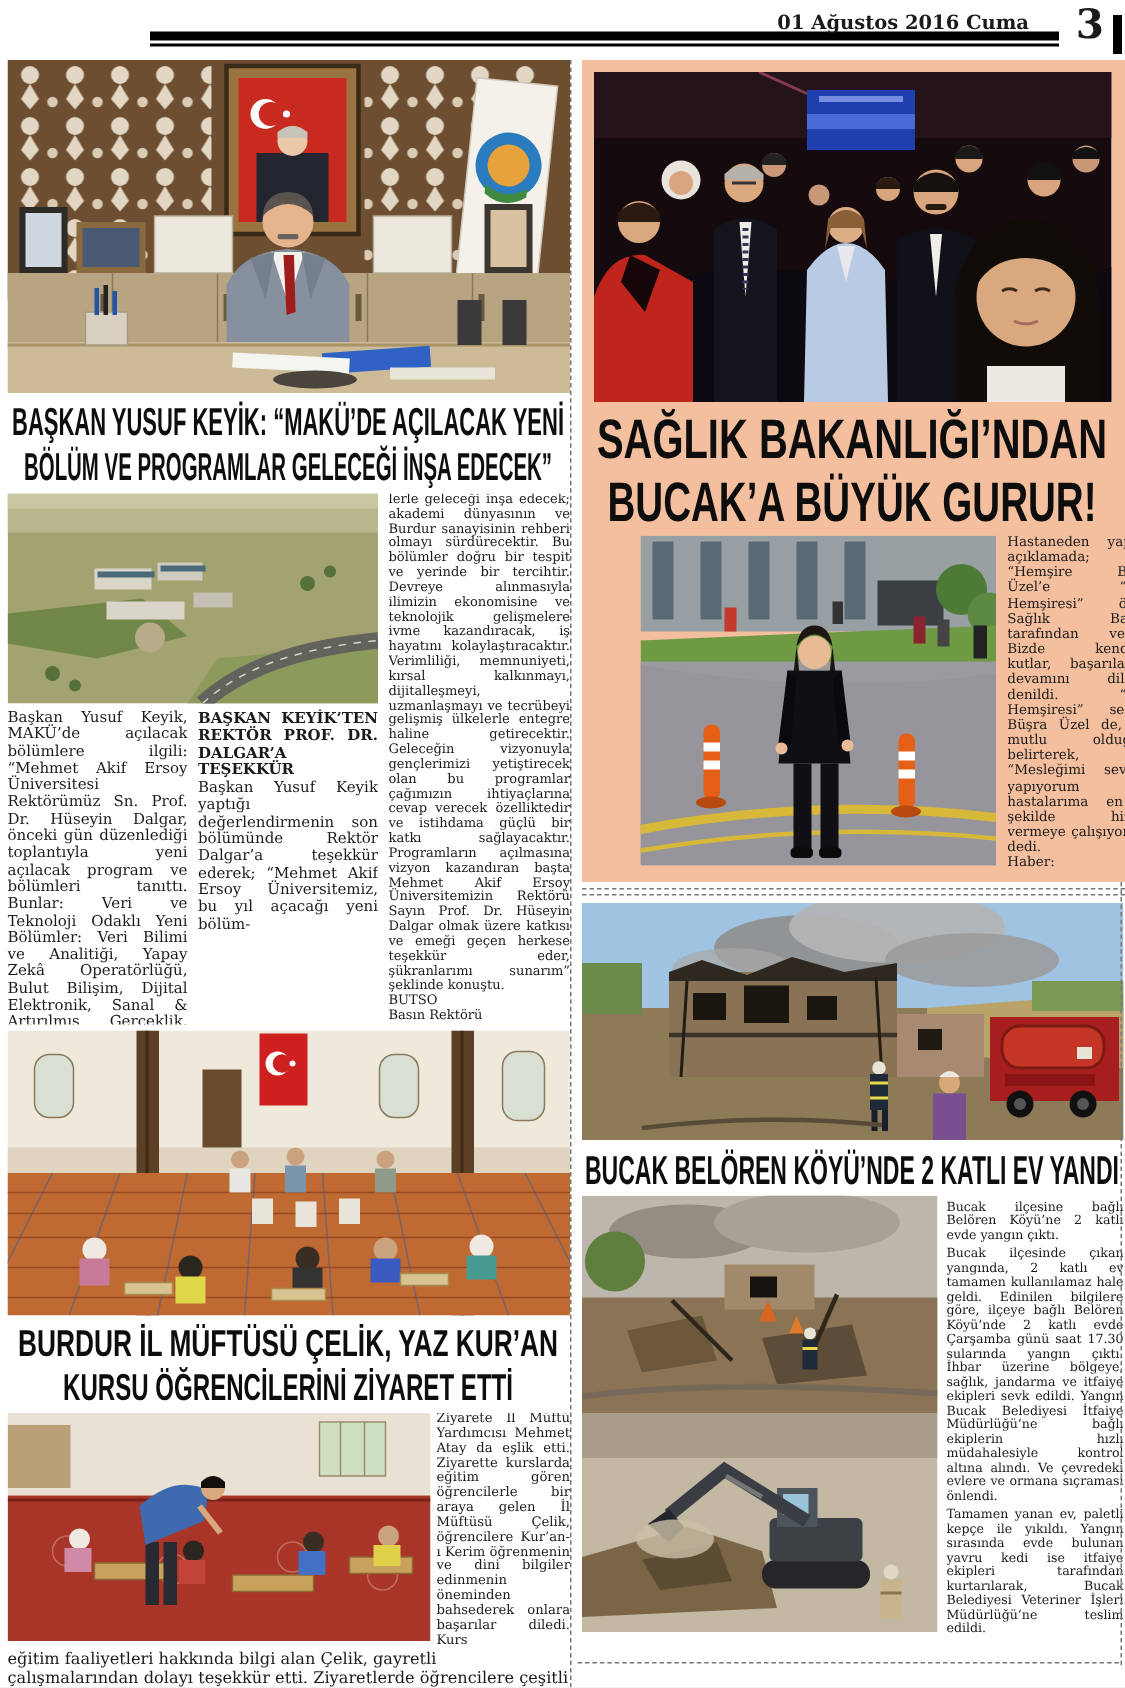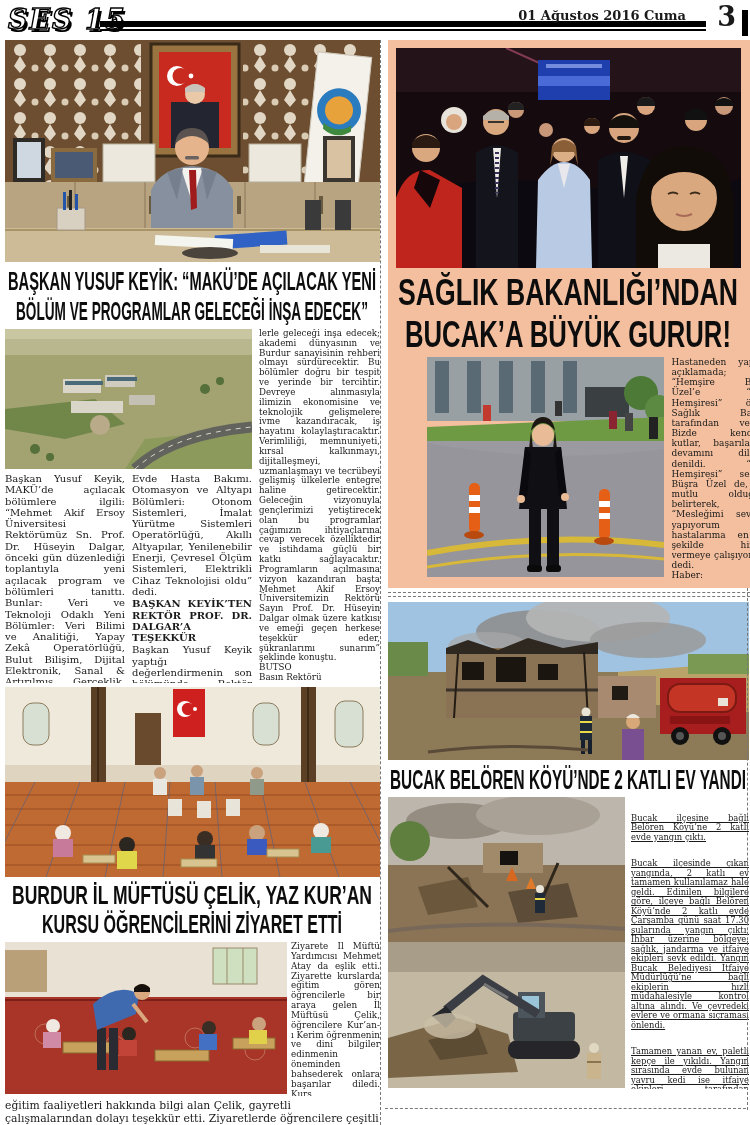--- a/index.html
+++ b/index.html
@@ -36,28 +36,27 @@
   .muftu-bottom{margin-top:3px;font-size:10.8px;line-height:1.22;}
   
   .salmon{background:#f4bf9e;padding:8px;height:532px;}
   .saglik-row{display:flex;margin-top:2px;height:222px;overflow:hidden;justify-content:center;}
   .saglik-text{width:100px;margin-left:8px;font-size:9px;line-height:1.13;text-align:justify;overflow:hidden;}
   .dash-sep{margin:4px 0 5px;height:3px;border-top:1px dashed #777;border-bottom:1px dashed #777;}
   .fire-hl{margin-top:26px;}
   .fire-row{display:flex;margin-top:2px;height:292px;overflow:hidden;}
   .fire-photos{width:237px;}
   .fire-side{width:118px;margin-left:6px;font-size:8.4px;line-height:1.13;text-align:justify;overflow:hidden;}
-  p{margin:17px 0 3px;text-decoration:underline;}
+  p{margin:3px 0 3px;}
 </style>
 </head>
 <body>
 
 <div class="page">
 
-  <div class="logo">SES 15</div>
   <div class="rule-thick"></div>
   <div class="rule-thin"></div>
   <div class="issue-date">01 Ağustos 2016 Cuma</div>
   <div class="pagenum">3</div>
   <div class="corner-mark"></div>
 
   <section class="left-col">
 
     <svg class="photo" width="375" height="222" viewBox="0 0 375 222">
       <defs>
@@ -160,21 +159,20 @@
             <circle cx="95" cy="96" r="10" fill="#b9ab8a"></circle>
           </g>
           <circle cx="30" cy="120" r="5" fill="#55703a"></circle>
             <circle cx="45" cy="128" r="4" fill="#55703a"></circle>
           <circle cx="200" cy="60" r="5" fill="#55703a"></circle>
             <circle cx="215" cy="52" r="4" fill="#55703a"></circle>
         </svg>
         <div class="cols">
           <div class="tcol">Başkan Yusuf Keyik, MAKÜ’de açılacak bölümlere ilgili: “Mehmet Akif Ersoy Üniversitesi Rektörümüz Sn. Prof. Dr. Hüseyin Dalgar, önceki gün düzenlediği toplantıyla yeni açılacak program ve bölümleri tanıttı. Bunlar: Veri ve Teknoloji Odaklı Yeni Bölümler: Veri Bilimi ve Analitiği, Yapay Zekâ Operatörlüğü, Bulut Bilişim, Dijital Elektronik, Sanal &amp; Artırılmış Gerçeklik, Ofis Teknolojileri. Sağlık Hizmetlerinde Yeni Dönem ve Bölümler: Tıbbi Veri İşleme, Tele-Sağlık,</div>
           <div class="tcol">
-            <span>Evde Hasta Bakımı. Otomasyon ve Altyapı Bölümleri: Otonom Sistemleri, İmalat Yürütme Sistemleri Operatörlüğü, Akıllı Altyapılar, Yenilenebilir Enerji, Çevresel Ölçüm Sistemleri, Elektrikli Cihaz Teknolojisi oldu” dedi.</span>
             <div class="subhead">BAŞKAN KEYİK’TEN REKTÖR PROF. DR. DALGAR’A TEŞEKKÜR</div>
             <span>Başkan Yusuf Keyik yaptığı değerlendirmenin son bölümünde Rektör Dalgar’a teşekkür ederek; “Mehmet Akif Ersoy Üniversitemiz, bu yıl açacağı yeni bölüm-</span>
           </div>
         </div>
       </div>
       <div class="col3">
         <span>lerle geleceği inşa edecek; akademi dünyasının ve Burdur sanayisinin rehberi olmayı sürdürecektir. Bu bölümler doğru bir tespit ve yerinde bir tercihtir. Devreye alınmasıyla ilimizin ekonomisine ve teknolojik gelişmelere ivme kazandıracak, iş hayatını kolaylaştıracaktır. Verimliliği, memnuniyeti, kırsal kalkınmayı, dijitalleşmeyi, uzmanlaşmayı ve tecrübeyi gelişmiş ülkelerle entegre haline getirecektir. Geleceğin vizyonuyla gençlerimizi yetiştirecek olan bu programlar çağımızın ihtiyaçlarına cevap verecek özelliktedir ve istihdama güçlü bir katkı sağlayacaktır. Programların açılmasına vizyon kazandıran başta Mehmet Akif Ersoy Üniversitemizin Rektörü Sayın Prof. Dr. Hüseyin Dalgar olmak üzere katkısı ve emeği geçen herkese teşekkür eder, şükranlarımı sunarım” şeklinde konuştu.</span>
         <div class="bold">BUTSO</div>
         <div class="bold">Basın Rektörü</div>
       </div>

